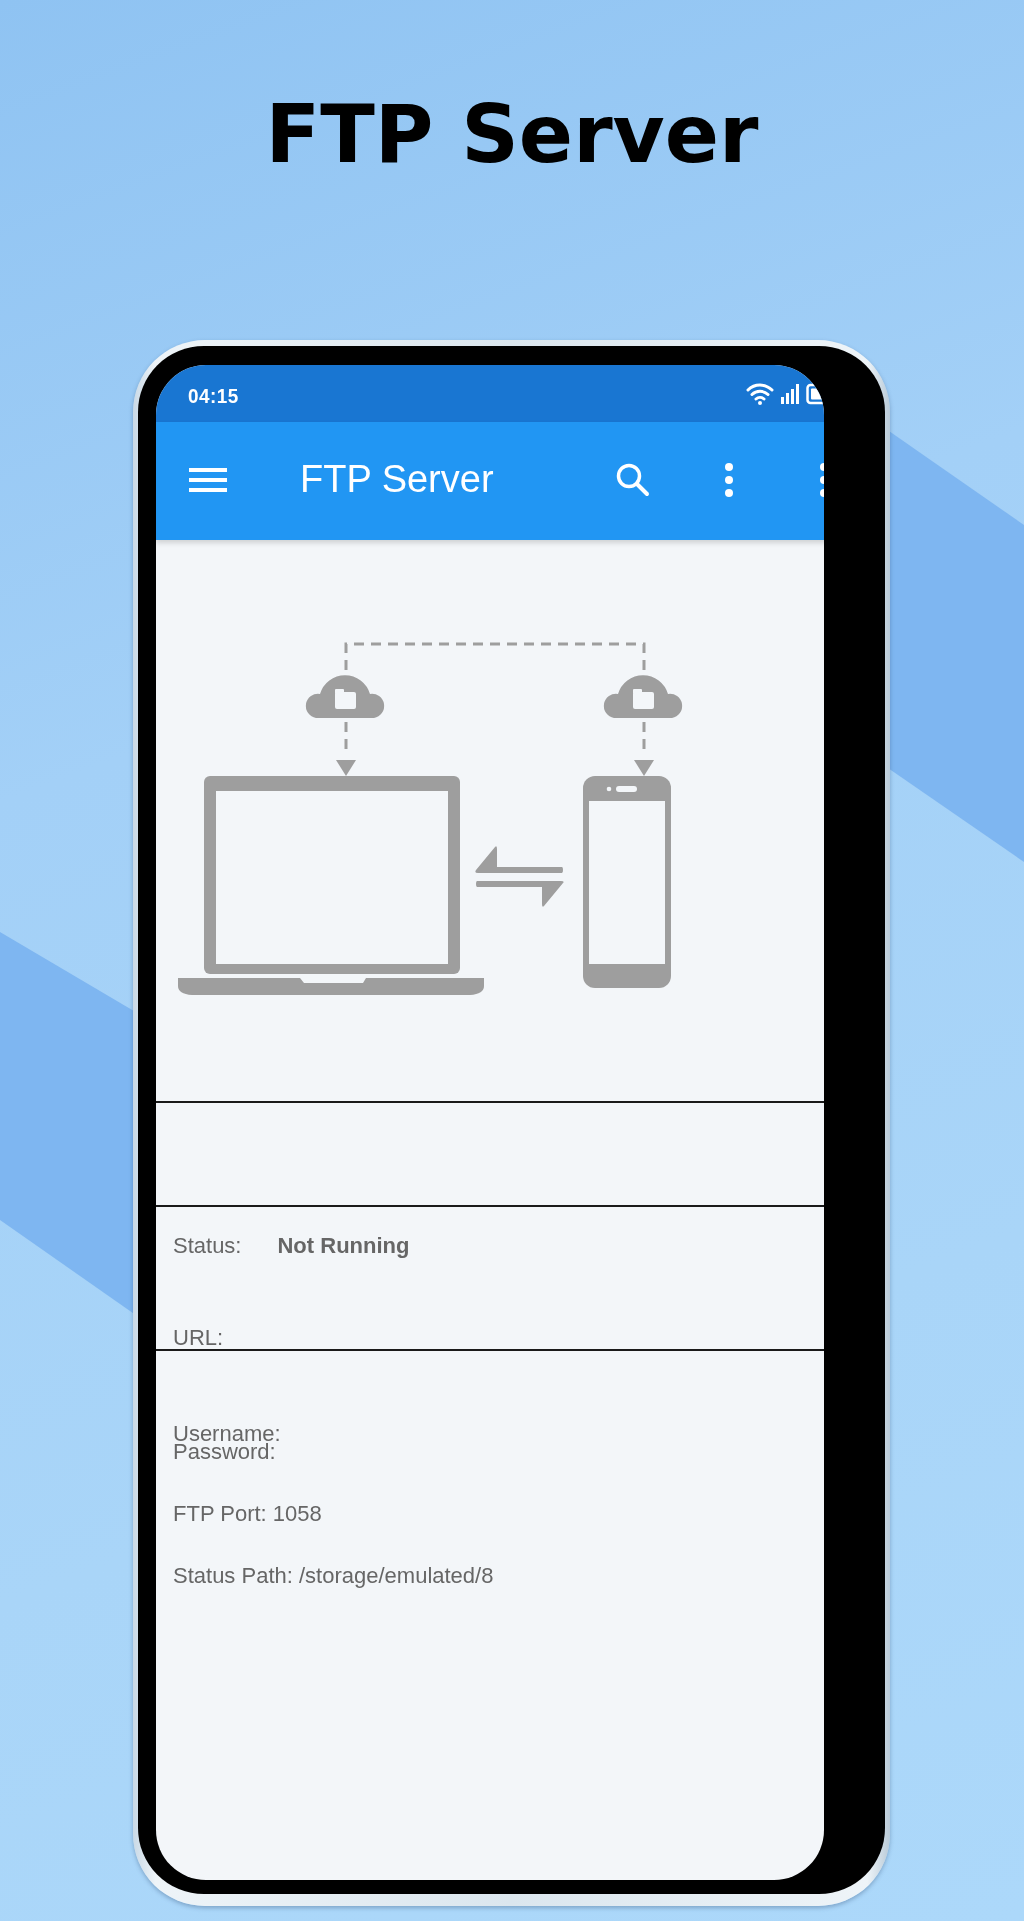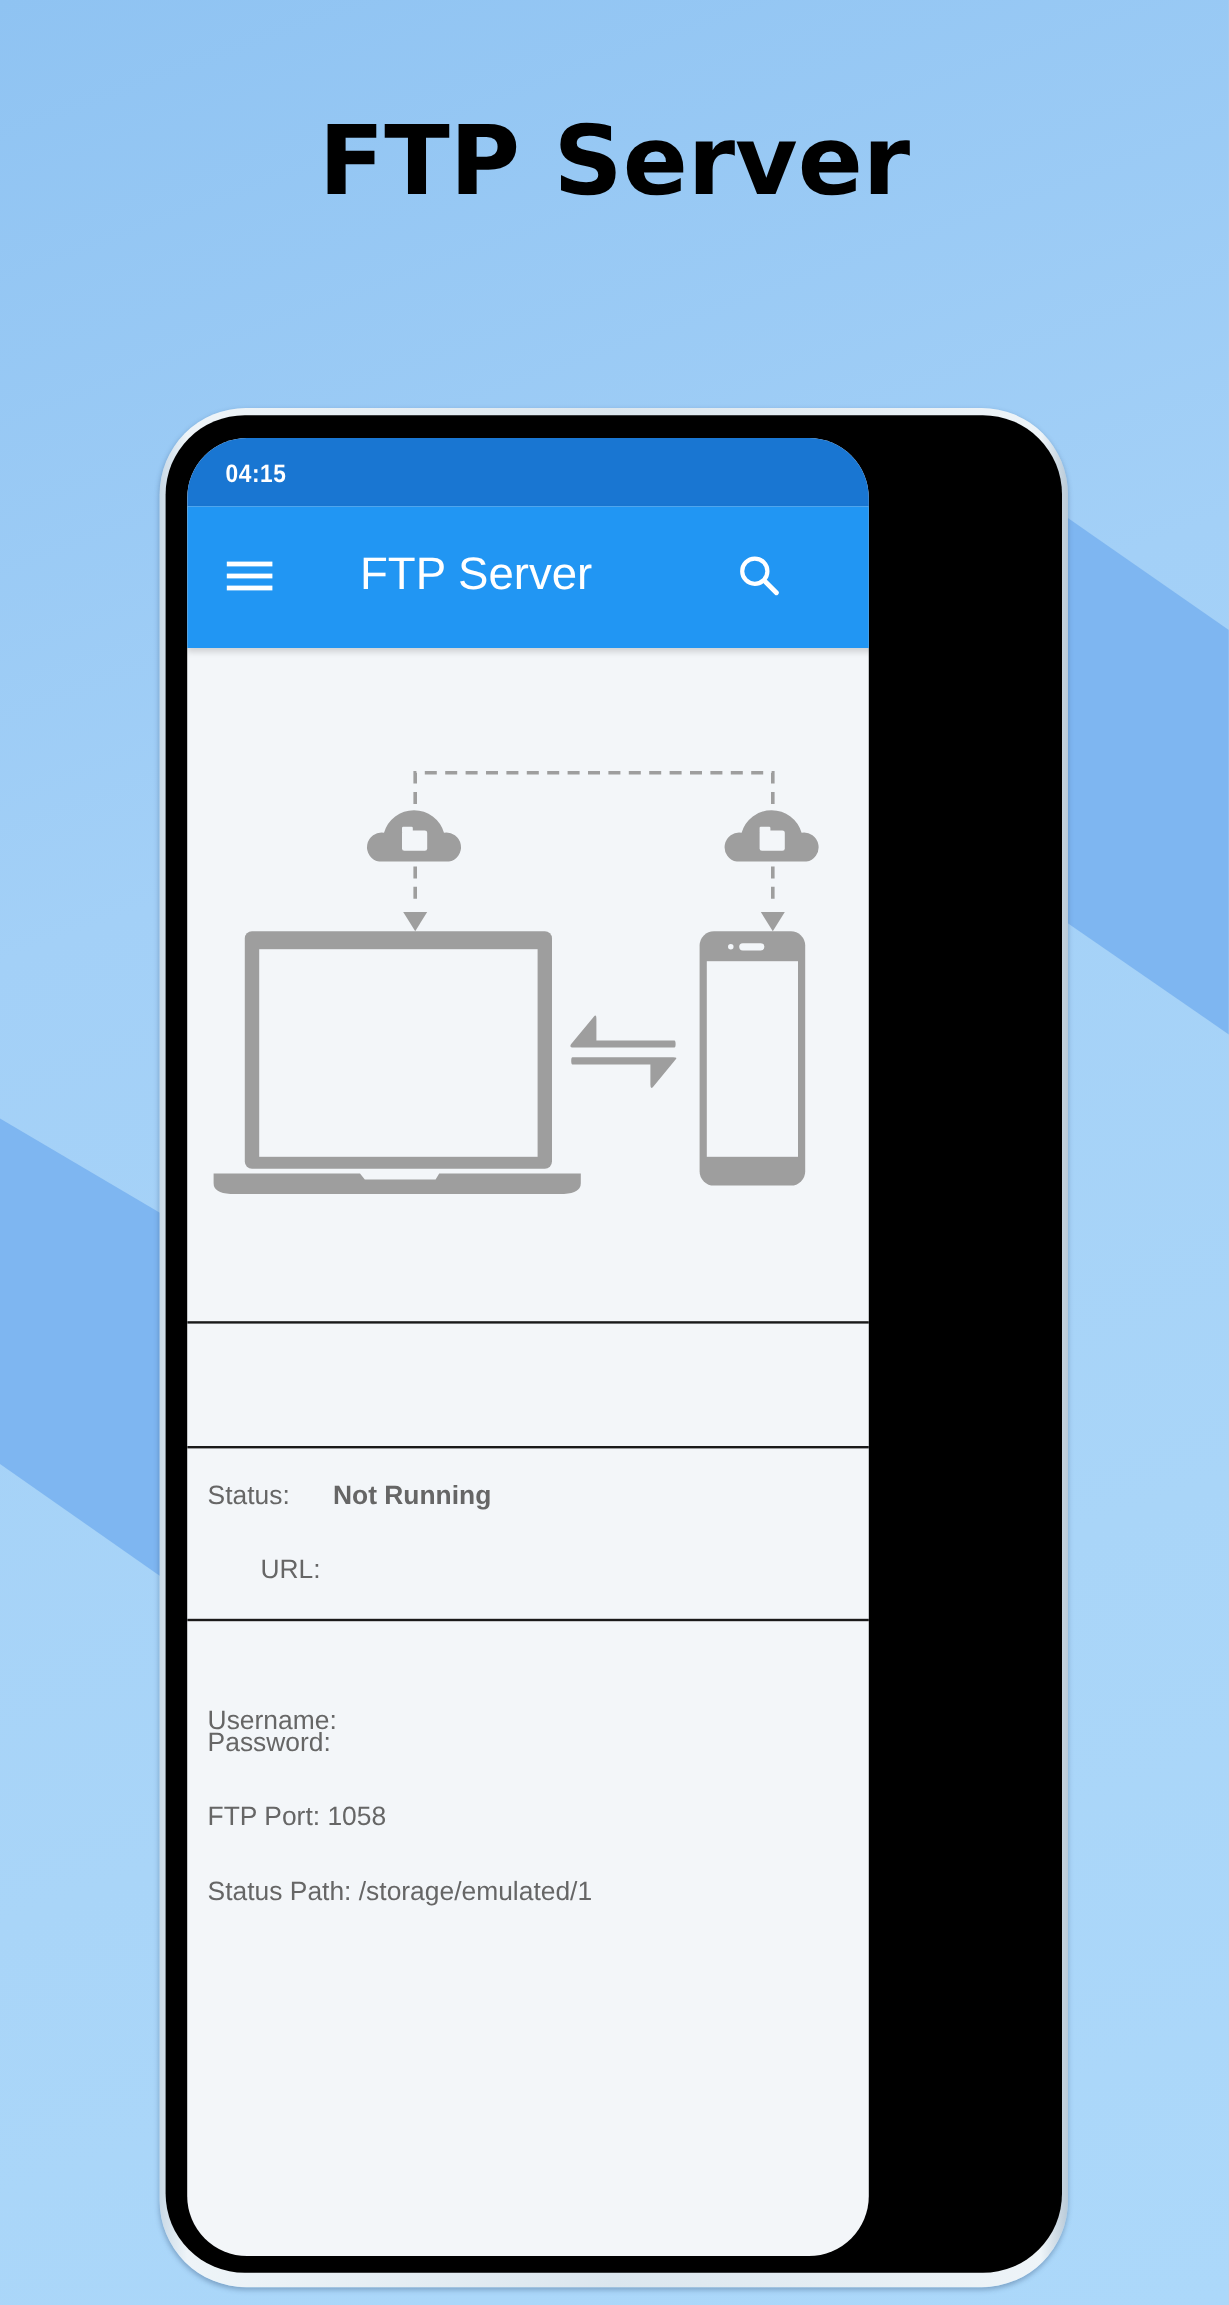--- a/index.html
+++ b/index.html
@@ -24,21 +24,21 @@
     position: absolute; left: 133px; top: 340px; width: 757px; height: 1566px;
     border-radius: 72px;
     background: linear-gradient(90deg, #c9d9e6 0%, #eef4f8 3%, #dbe6ee 50%, #eef4f8 97%, #b9cad8 100%);
     box-shadow: 0 2px 4px rgba(40,70,110,0.35);
   }
   .phone-bezel {
     position: absolute; left: 138px; top: 346px; width: 747px; height: 1548px;
     border-radius: 66px; background: #000;
   }
   .screen {
-    position: absolute; left: 156px; top: 365px; width: 568px; height: 1515px;
+    position: absolute; left: 156px; top: 365px; width: 668px; height: 1515px;
     border-radius: 50px; overflow: hidden; background: #f3f6f9;
   }
   .status-bar {
     position: absolute; left: 0; top: 0; width: 712px; height: 57px;
     background: #1976d2; color: #fff;
   }
   .status-time {
     position: absolute; left: 32px; top: 19px; font-size: 21px; font-weight: bold;
     font-family: "Liberation Sans", sans-serif; letter-spacing: 0.5px;
     transform: scaleX(0.9); transform-origin: left;
@@ -189,37 +189,37 @@
       </g>
     </g>
   </svg>
 
   <div class="divider" style="top:736px;"></div>
   <div class="divider" style="top:840px;"></div>
 
   <div class="info-row" style="top:868px;">
     <span>Status:</span><span class="val-bold">Not Running</span>
   </div>
-  <div class="info-row" style="top:930px;margin-left:44px;">
+  <div class="info-row" style="top:960px;">
     <span>URL:</span>
     <span></span>
   </div>
 
   <div class="divider" style="top:984px;"></div>
 
   <div class="info-row" style="top:1056px;">
     <span>Username:</span>
     <span></span>
   </div>
   <div class="info-row" style="top:1074px;text-align:right;">
     <span>Password:</span>
     <span></span>
   </div>
   <div class="info-row" style="top:1136px;">
     <span>FTP Port:</span>
     <span>1058</span>
   </div>
   <div class="info-row" style="top:1198px;">
     <span>Status Path:</span>
-    <span>/storage/emulated/1</span>
+    <span>/storage/emulated/8</span>
   </div>
 
 </div>
 
 </body></html>

